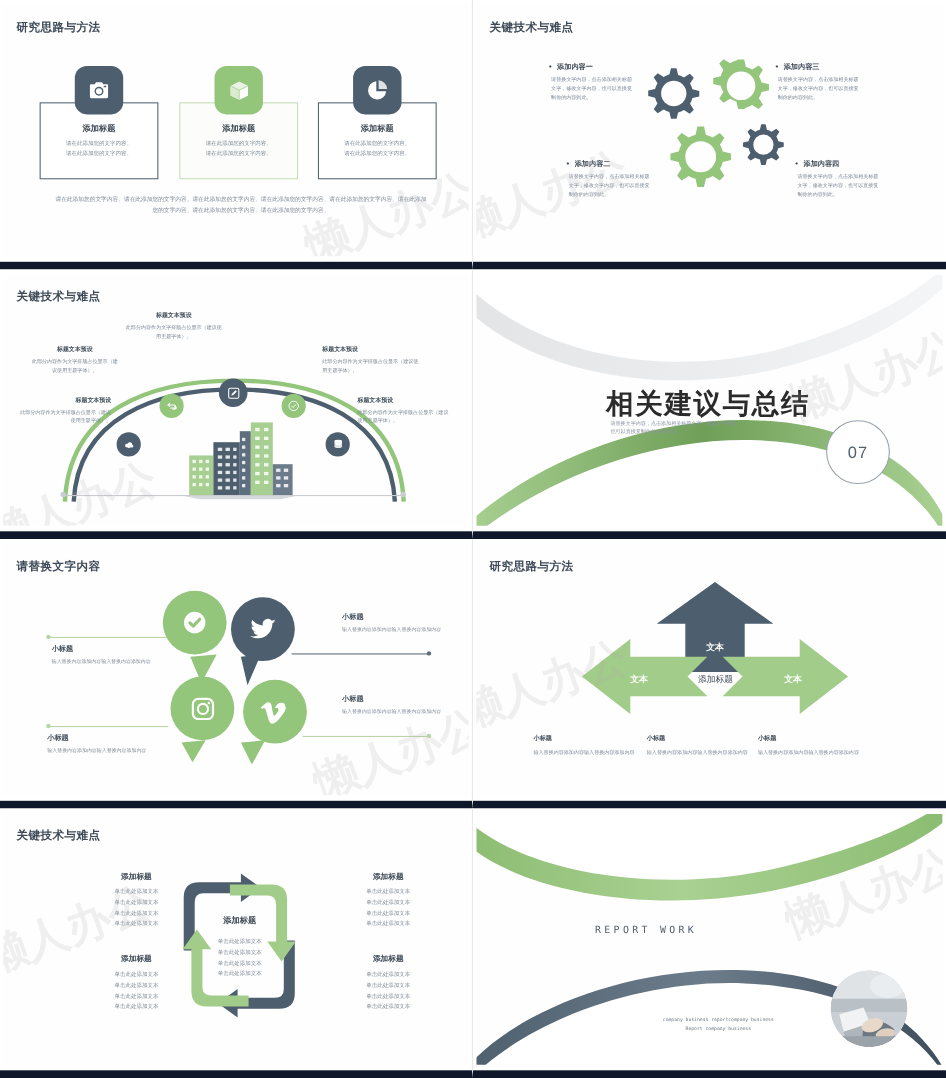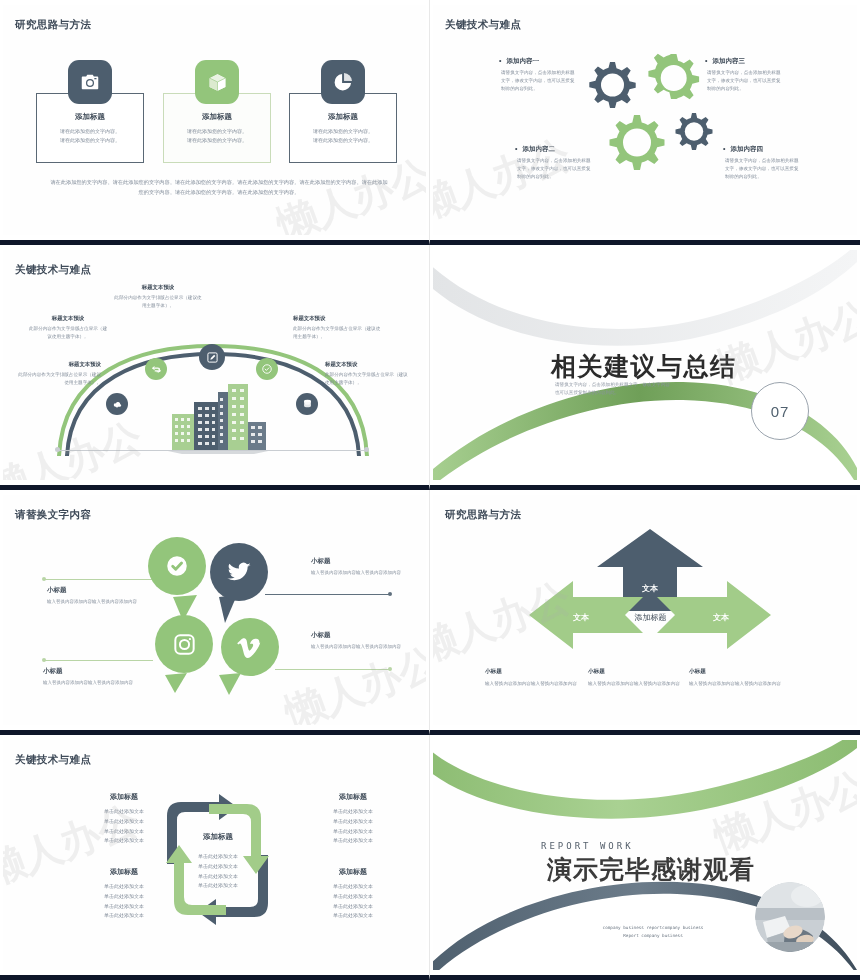--- a/index.html
+++ b/index.html
@@ -15,21 +15,21 @@
     grid-template-columns: 430px 430px;
     grid-template-rows: 245px 245px 245px 245px;
     background: #ffffff;
   }
   .slide {
     position: relative;
     width: 430px; height: 245px;
     background: #ffffff;
     overflow: hidden;
     border-right: 1px solid #e8e8e8;
-    border-bottom: 5px solid #0f172a;
+    border-bottom: 7px solid #0f172a;
   }
   .slide.right { border-right: none; }
   .slide-inner {
     position: absolute;
     left: 3px; top: 5px; right: 3px; bottom: 5px;
     background: #fefefe;
     overflow: hidden;
   }
   .slide-title {
     position: absolute;
@@ -584,21 +584,20 @@
               <stop offset="1" stop-color="#3f4e5c"></stop>
           </linearGradient>
         </defs>
         <path d="M-10 4 C 40 52, 160 74, 270 50 C 340 34, 396 12, 424 -10 L424 -24 L-10 -24 Z" fill="#ffffff"></path>
         <path d="M-10 4 C 40 52, 160 74, 270 50 C 340 34, 396 12, 424 -10 L424 8 C 394 32, 338 56, 268 70 C 156 92, 38 70, -10 26 Z" fill="url(#g8green)"></path>
         <path d="M-10 230 C 36 176, 140 136, 244 140 C 338 144, 398 182, 424 228 L424 235 L-10 235 Z" fill="#ffffff"></path>
         <path d="M-10 232 C 36 178, 140 138, 244 142 C 338 146, 398 184, 424 230 L424 235 C 396 192, 336 158, 244 154 C 142 150, 38 192, -10 246 Z" fill="url(#g8navy)"></path>
       </svg>
 
       <div class="s8-rw">REPORT WORK</div>
-      <div class="s8-main">演示完毕感谢观看</div>
       <div class="s8-sm" style="white-space:pre-line">company business reportcompany business
 Report company business</div>
 
       <div class="s8-photo">
         <svg width="70" height="70" viewBox="0 0 70 70">
           <defs>
               <clipPath id="pc">
                 <circle cx="35" cy="35" r="35"></circle>
               </clipPath>
             </defs>

